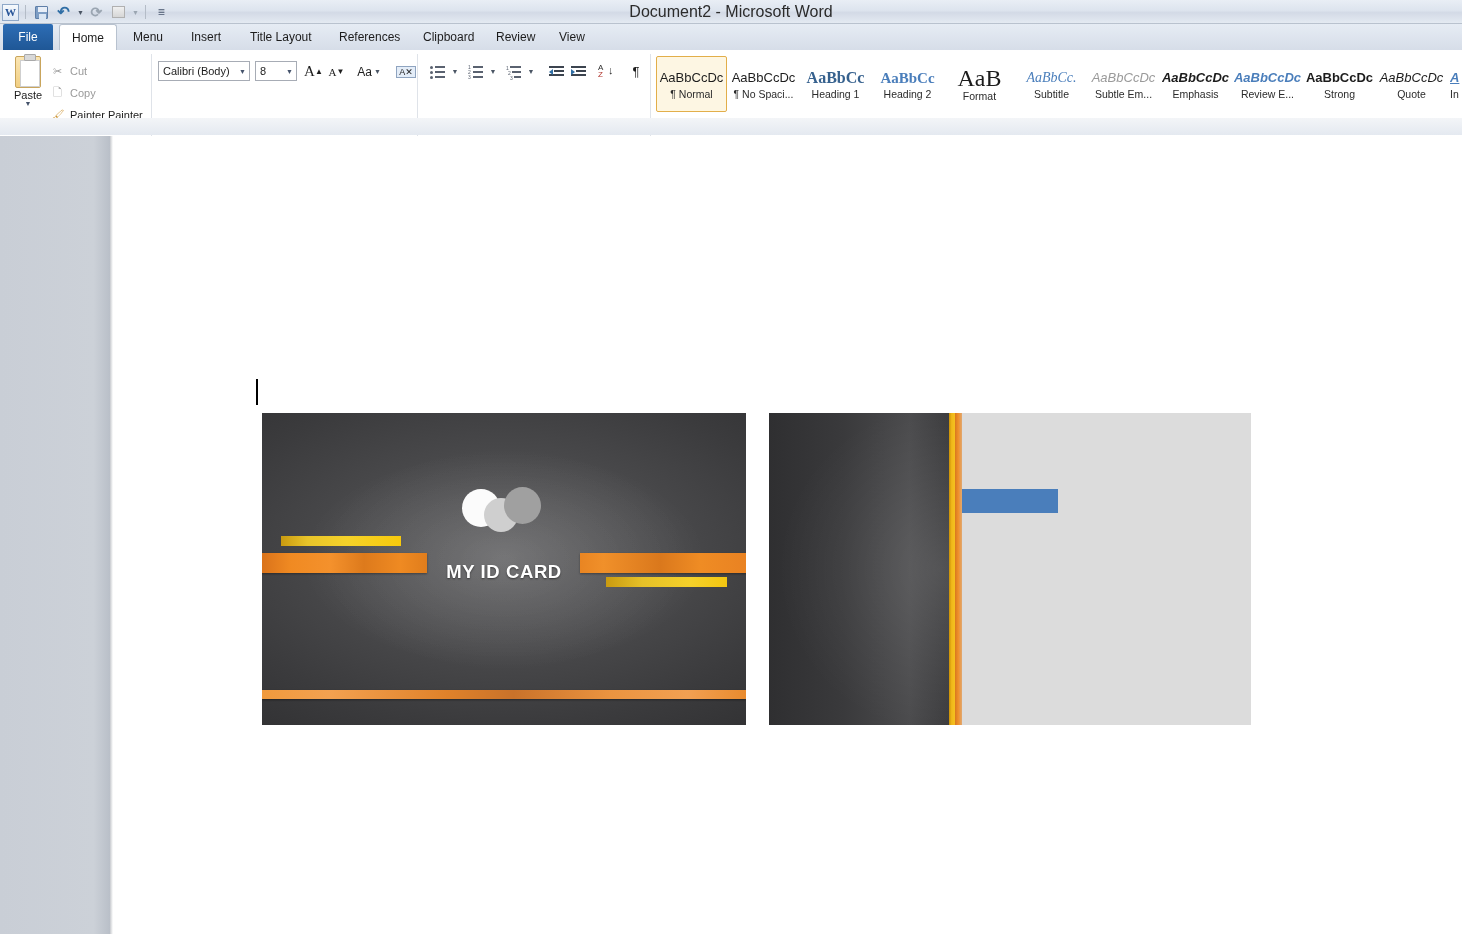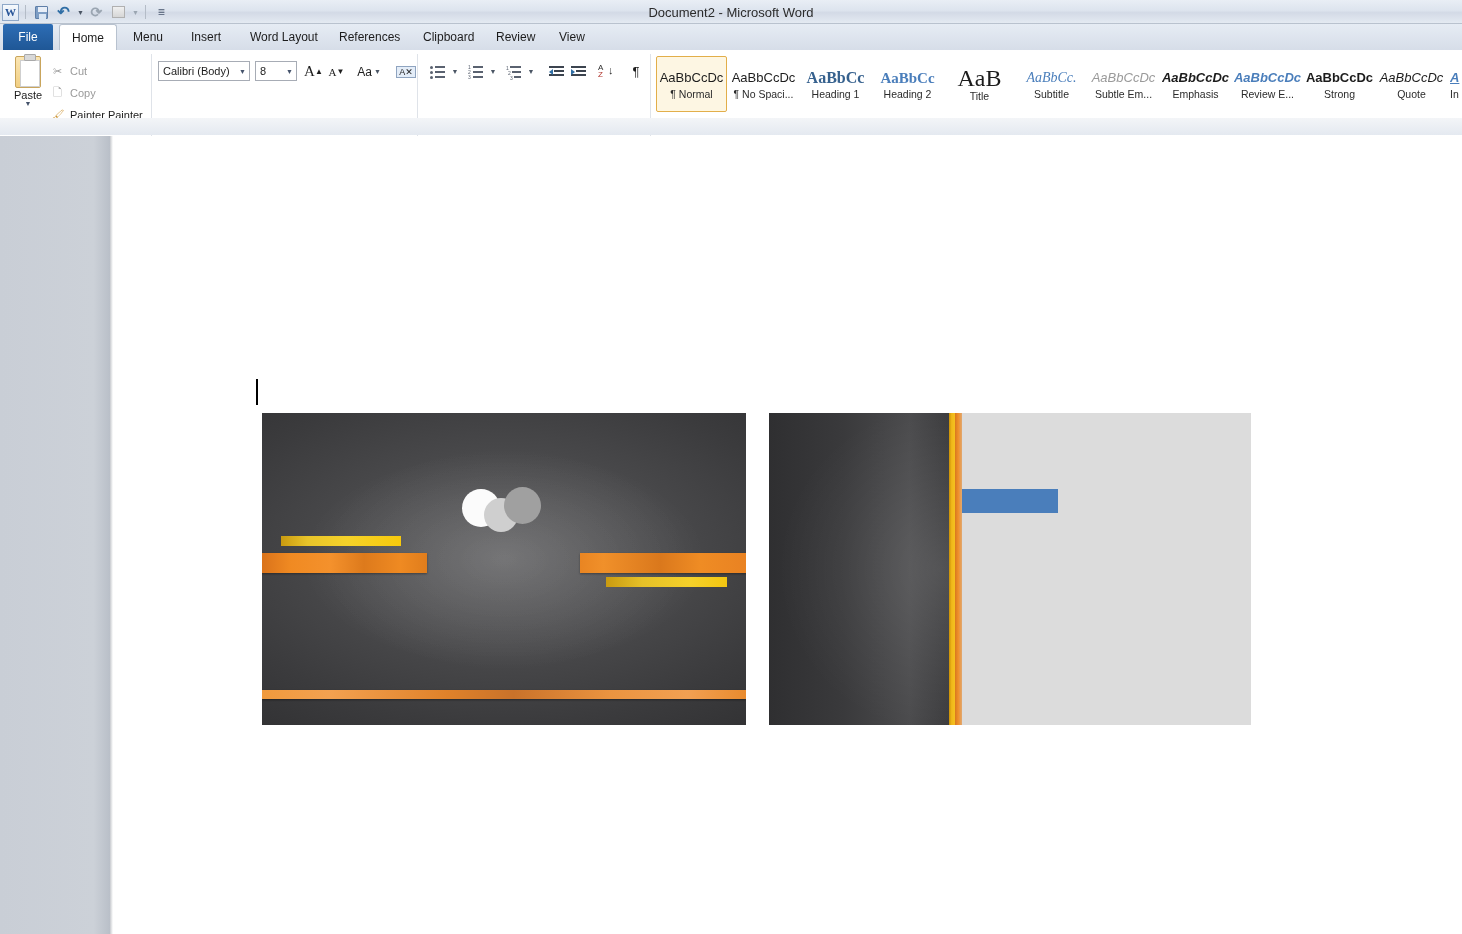--- a/index.html
+++ b/index.html
@@ -38,21 +38,21 @@
   .ico-undo { font-size: 15px; color: #2f6ea5; font-weight: bold; }
   .ico-redo { font-size: 14px; color: #9aa5b1; font-weight: bold; }
   .ico-box { width: 13px; height: 12px; background: linear-gradient(#f0f0f0,#d6d6d6); border: 1px solid #b0b0b0; }
   .caret { font-size: 7px; color: #4a5564; margin-left: 1px; }
   .caret-gray { font-size: 7px; color: #9aa5b1; margin-left: 1px; }
   .ico-dropdown { font-size: 12px; color: #45536b; }
 
   .win-title {
     position: absolute; left: 0; top: 0; width: 1462px; height: 24px;
     display: flex; align-items: center; justify-content: center;
-    font-size: 13px; color: #2b2b2b;
+    font-size: 16px; color: #2b2b2b;
   }
 
   
   .tabstrip {
     position: absolute; left: 0; top: 24px; width: 1462px; height: 26px;
     background: linear-gradient(to bottom, #e6ecf4, #d6dde8);
   }
   .tab {
     position: absolute; top: 0; height: 26px; padding: 0 12px;
     display: flex; align-items: center; font-size: 12px; color: #1c1c1c;
@@ -273,21 +273,21 @@
         <span class="ico-dropdown">≡</span>
       </div>
   </div>
 </div>
 
 <div class="tabstrip">
   <div class="tab tab-file" style="left:3px;width:50px;">File</div>
   <div class="tab tab-active" style="left:59px;width:58px;">Home</div>
   <div class="tab" style="left:121px;">Menu</div>
   <div class="tab" style="left:179px;">Insert</div>
-  <div class="tab" style="left:238px;">Word Layout</div>
+  <div class="tab" style="left:238px;">Title Layout</div>
   <div class="tab" style="left:327px;">References</div>
   <div class="tab" style="left:411px;">Clipboard</div>
   <div class="tab" style="left:484px;">Review</div>
   <div class="tab" style="left:547px;">View</div>
 </div>
 
 <div class="ribbon">
 
   <div class="group" id="grp-clipboard">
     <div class="paste-btn">
@@ -524,21 +524,21 @@
     <div class="style-item" style="left:148px;">
       <span class="style-preview" style="font-size:16px;font-weight:bold;color:#36618e;font-family:'Liberation Serif',serif;">AaBbCс</span>
       <span class="style-name">Heading 1</span>
     </div>
     <div class="style-item" style="left:220px;">
       <span class="style-preview" style="font-size:15px;font-weight:bold;color:#4a7ebb;font-family:'Liberation Serif',serif;">AaBbCc</span>
       <span class="style-name">Heading 2</span>
     </div>
     <div class="style-item" style="left:292px;">
       <span class="style-preview" style="font-size:24px;color:#1c1c1c;font-family:'Liberation Serif',serif;line-height:22px;">AaB</span>
-      <span class="style-name">Title</span>
+      <span class="style-name">Format</span>
     </div>
     <div class="style-item" style="left:364px;">
       <span class="style-preview" style="font-size:14px;font-style:italic;color:#4a7ebb;font-family:'Liberation Serif',serif;">AaBbCc.</span>
       <span class="style-name">Subtitle</span>
     </div>
     <div class="style-item" style="left:436px;">
       <span class="style-preview" style="font-size:13px;font-style:italic;color:#9a9a9a;">AaBbCcDc</span>
       <span class="style-name">Subtle Em...</span>
     </div>
     <div class="style-item" style="left:508px;">
@@ -575,20 +575,21 @@
     <div class="vignette-in"></div>
     <div class="circles">
       <span class="circ c1"></span>
       <span class="circ c2"></span>
       <span class="circ c3"></span>
     </div>
     <div class="bar-yellow-l"></div>
     <div class="bar-orange-l"></div>
     <div class="bar-orange-r"></div>
     <div class="bar-yellow-r"></div>
+    <div class="idtitle">MY ID CARD</div>
     <div class="bar-bottom"></div>
   </div>
 
   <div class="gfx2">
     <div class="g2-dark"></div>
     <div class="g2-gold"></div>
     <div class="g2-orange"></div>
     <div class="g2-blue"></div>
   </div>
 </div>

